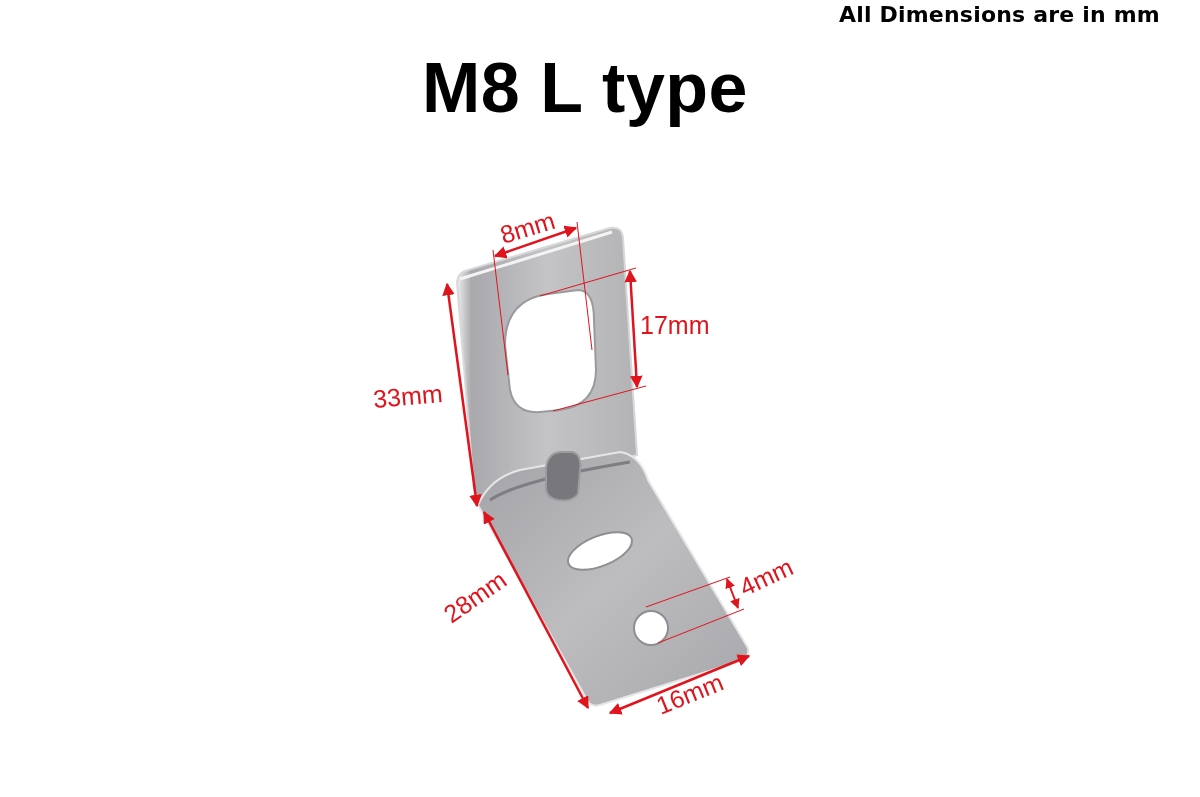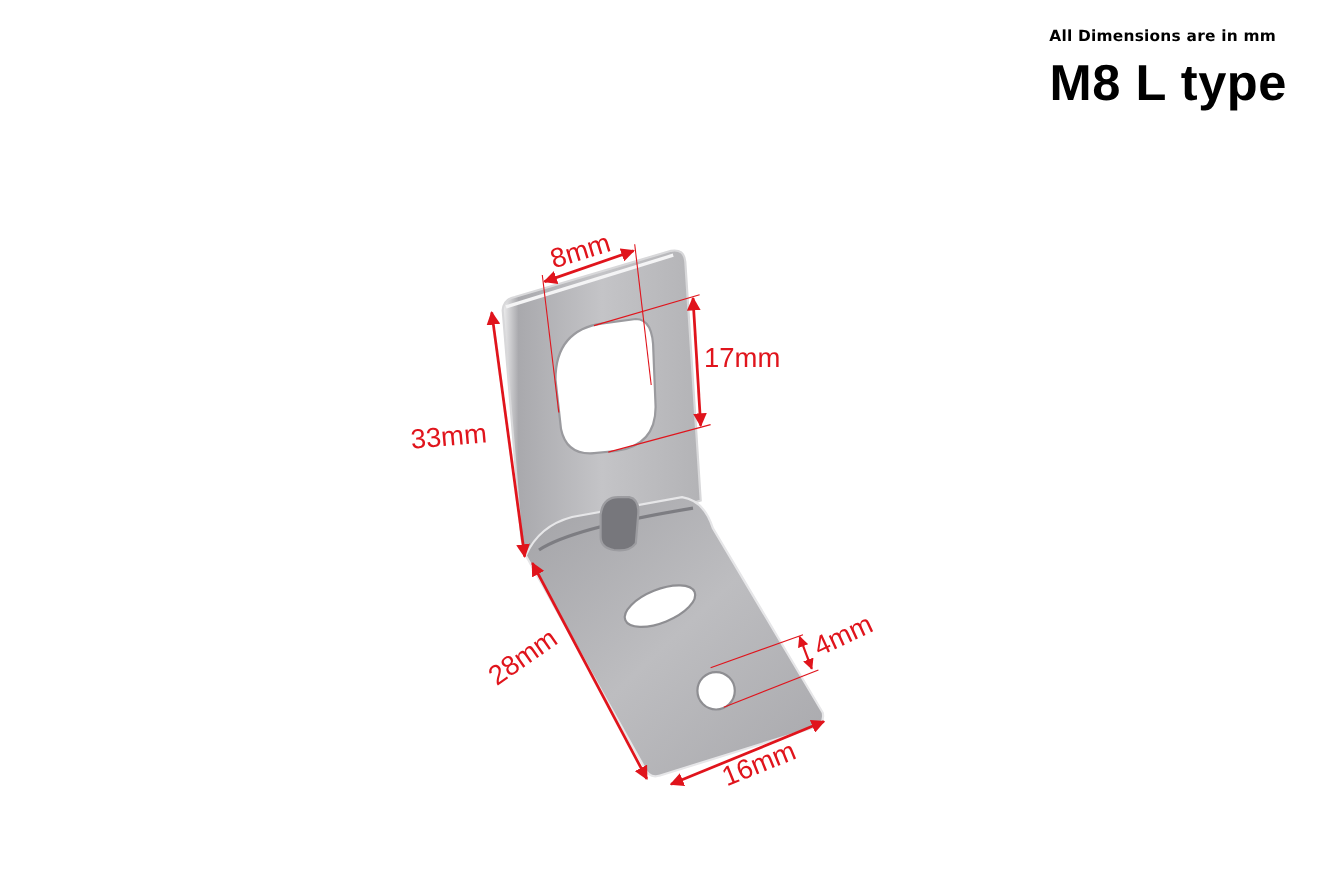--- a/index.html
+++ b/index.html
@@ -1,27 +1,27 @@
 <!DOCTYPE html>
 <html><head>
   <meta charset="utf-8">
   <style>
     html, body { margin: 0; padding: 0; }
     body {
       width: 1200px; height: 797px; background: #ffffff; position: relative; overflow: hidden;
       font-family: "Liberation Sans", sans-serif;
     }
     .note {
-      position: absolute; top: 25px; right: 40px;
-      font-family: "DejaVu Sans", sans-serif; font-weight: bold; font-size: 14px; color: #000;
+      position: absolute; top: 2px; right: 40px;
+      font-family: "DejaVu Sans", sans-serif; font-weight: bold; font-size: 22px; color: #000;
       letter-spacing: 0.2px;
     }
     .title {
-      position: absolute; top: 48px; left: 0; width: 1170px; text-align: right;
-      font-family: "Liberation Sans", sans-serif; font-weight: bold; font-size: 46px; color: #000;
+      position: absolute; top: 48px; left: 0; width: 1170px; text-align: center;
+      font-family: "Liberation Sans", sans-serif; font-weight: bold; font-size: 70px; color: #000;
       letter-spacing: 0.5px;
     }
     svg.diagram { position: absolute; left: 0; top: 0; }
     .dim-label {
       font-family: "Liberation Sans", sans-serif; font-size: 25px; fill: #e0141c;
     }
   </style>
 </head>
 <body>
 

